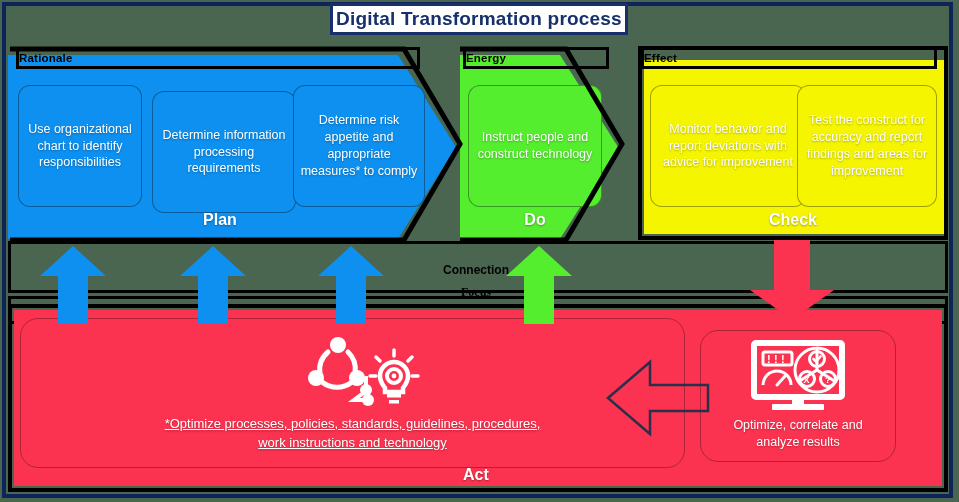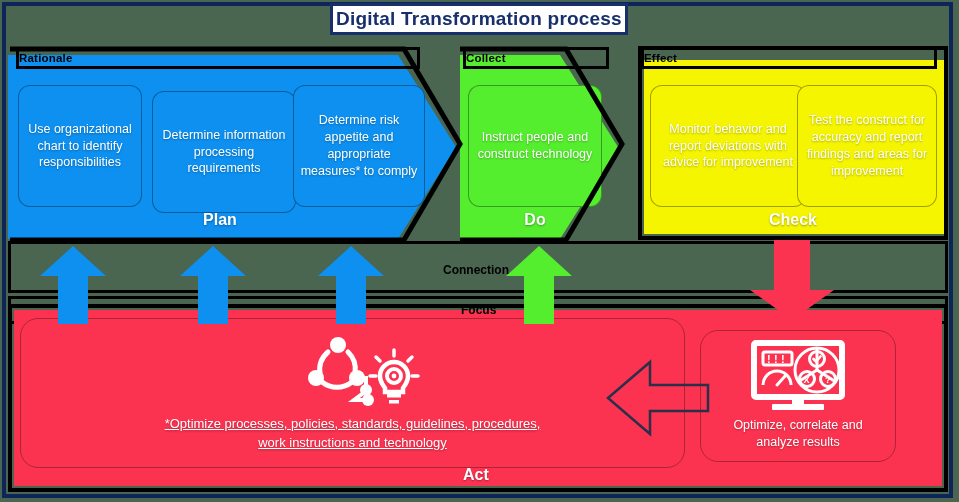--- a/index.html
+++ b/index.html
@@ -117,21 +117,21 @@
     <svg width="160" height="185" viewBox="0 0 160 185">
       <polygon points="0,0 100,0 158,92 100,184 0,184" fill="#55ee2e"></polygon>
     </svg>
   </div>
   <div class="chev" style="left:458px;top:46px;z-index:10;pointer-events:none;">
     <svg width="170" height="198" viewBox="0 0 170 198">
       <polyline points="2,3 108,3 164,98 108,194 2,194" fill="none" stroke="#000" stroke-width="5"></polyline>
     </svg>
   </div>
   <div class="hdr" style="left:463px;top:47px;width:146px;">
-    <span>Collect</span>
+    <span>Energy</span>
   </div>
   <div class="card" style="left:468px;top:85px;width:134px;height:122px;background:#55ee2e;color:#fff;">
     <span>Instruct people and construct technology</span>
   </div>
   <div class="phase-label" style="left:485px;top:211px;width:100px;">Do</div>
 
   <div class="body-fill" style="left:644px;top:60px;width:300px;height:174px;background:#f5f500;"></div>
   <div class="phase-outline" style="left:638px;top:46px;width:310px;height:194px;"></div>
   <div class="hdr" style="left:641px;top:47px;width:296px;">
     <span>Effect</span>
@@ -141,21 +141,21 @@
   </div>
   <div class="card" style="left:797px;top:85px;width:140px;height:122px;background:#f5f500;">
     <span>Test the construct for accuracy and report findings and areas for improvement</span>
   </div>
   <div class="phase-label" style="left:743px;top:211px;width:100px;">Check</div>
 
   <div class="band" style="left:8px;top:241px;width:940px;height:52px;"></div>
   <div class="band-label" style="left:443px;top:263px;">Connection</div>
 
   <div class="band" style="left:8px;top:296px;width:940px;height:28px;"></div>
-  <div class="band-label" style="left:461px;top:303px;">Focus</div>
+  <div class="band-label" style="left:461px;top:285px;font-family:Liberation Serif, serif;">Focus</div>
 
   <div class="up-arrow" style="left:40px;top:246px;">
     <svg width="66" height="78" viewBox="0 0 66 78">
       <polygon points="33,0 66,30 48,30 48,78 18,78 18,30 0,30" fill="#0d90f0"></polygon>
     </svg>
   </div>
   <div class="up-arrow" style="left:180px;top:246px;">
     <svg width="66" height="78" viewBox="0 0 66 78">
       <polygon points="33,0 66,30 48,30 48,78 18,78 18,30 0,30" fill="#0d90f0"></polygon>
     </svg>

